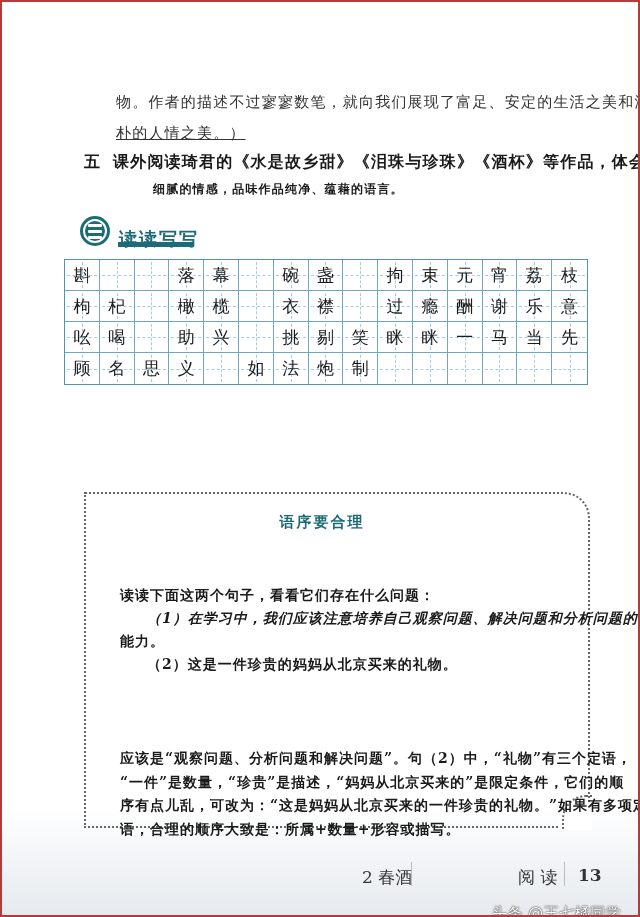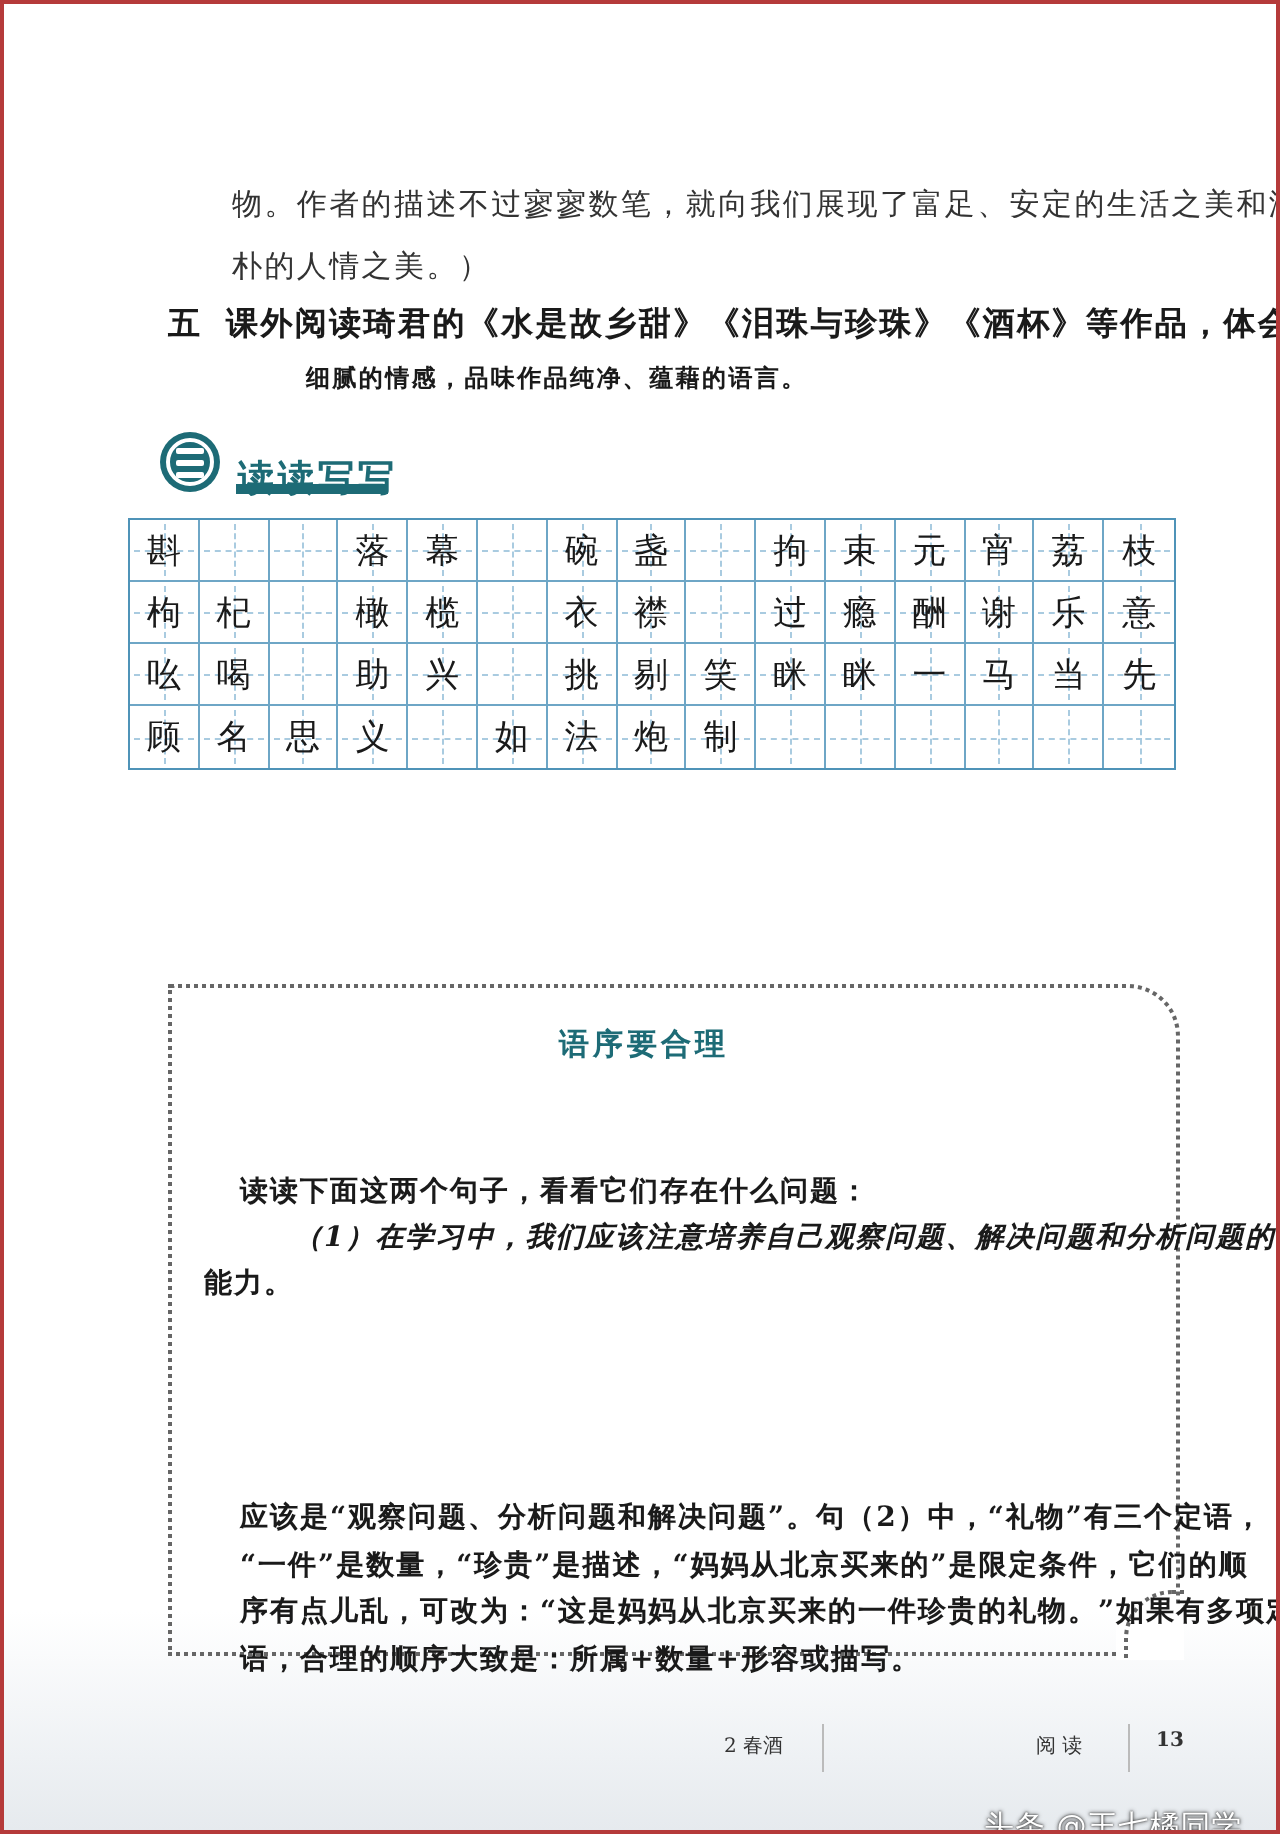--- a/index.html
+++ b/index.html
@@ -69,34 +69,34 @@
     border-left: 2px dotted #666; border-top: 2px dotted #666; border-top-left-radius: 24px;
     background: transparent;
   }
   .tip-title {
     position: absolute; left: 0; width: 640px; top: 511px; text-align: center;
     font-size: 15px; font-weight: bold; color: #1d6b76; letter-spacing: 2px;
   }
   .tiptxt { position: absolute; font-size: 14px; letter-spacing: 1px; white-space: nowrap; color: #1a1a1a; font-weight: bold; margin-top: 28px; }
 
   
-  .footer { position: absolute; font-size: 10px; color: #333; white-space: nowrap; }
+  .footer { position: absolute; font-size: 17px; color: #333; white-space: nowrap; }
   .footer-sep { position: absolute; width: 1px; background: #bbb; }
   .watermark {
     position: absolute; left: 490px; top: 887px; font-family: "DejaVu Sans", sans-serif;
     font-size: 15px; color: #fff; text-shadow: 0 0 2px #333, 0 0 1px #333; letter-spacing: 0.5px; margin-top: 15px;
   }
 </style>
 </head>
 <body>
 
 <div class="page">
 
   <div class="txt light" style="left:114px; top:91px;">物。作者的描述不过寥寥数笔，就向我们展现了富足、安定的生活之美和淳厚、质</div>
-  <div class="txt light" style="left:114px; top:122px;">朴的人情之美。）</div>
+  <div class="txt light" style="left:114px; top:122px;text-decoration:underline;">朴的人情之美。）</div>
 
   <div class="txt bold" style="left:82px; top:150px; font-size:16px;">五</div>
   <div class="txt bold" style="left:111px; top:150px; font-size:16px;">课外阅读琦君的《水是故乡甜》《泪珠与珍珠》《酒杯》等作品，体会作者</div>
   <div class="txt bold" style="left:111px; top:179px; font-size:12px;margin-left:40px;">细腻的情感，品味作品纯净、蕴藉的语言。</div>
 
   <div class="sec-icon">
     <div class="ring"></div>
     <div class="bar"></div>
       <div class="bar"></div>
       <div class="bar"></div>
@@ -288,21 +288,22 @@
     </div>
 
   <div class="tipbox"></div>
   <div class="tipbox-notch"></div>
   <div class="tipbox-notch-curve"></div>
 
   <div class="tip-title">语序要合理</div>
 
   <div class="tiptxt" style="left:118px; top:557px;">读读下面这两个句子，看看它们存在什么问题：</div>
   <div class="tiptxt" style="left:145px; top:580px;font-style:italic;">（1）在学习中，我们应该注意培养自己观察问题、解决问题和分析问题的</div>
-  <div class="tiptxt" style="left:100px; top:603px;">能力。</div>
+  <div class="tiptxt" style="left:118px; top:603px;">能力。</div>
+  <div class="tiptxt" style="left:145px; top:626px;">（2）这是一件珍贵的妈妈从北京买来的礼物。</div>
   <div class="tiptxt" style="left:118px; top:720px;">应该是“观察问题、分析问题和解决问题”。句（2）中，“礼物”有三个定语，</div>
   <div class="tiptxt" style="left:118px; top:744px;">“一件”是数量，“珍贵”是描述，“妈妈从北京买来的”是限定条件，它们的顺</div>
   <div class="tiptxt" style="left:118px; top:767px;">序有点儿乱，可改为：“这是妈妈从北京买来的一件珍贵的礼物。”如果有多项定</div>
   <div class="tiptxt" style="left:118px; top:791px;">语，合理的顺序大致是：所属+数量+形容或描写。</div>
 
   <div class="footer" style="left:360px; top:864px;">2  春酒</div>
   <div class="footer-sep" style="left:409px; top:860px; height:24px;"></div>
   <div class="footer" style="left:516px; top:864px;">阅  读</div>
   <div class="footer-sep" style="left:562px; top:860px; height:24px;"></div>
   <div class="footer" style="left:576px; top:863px; font-weight:bold;">13</div>

